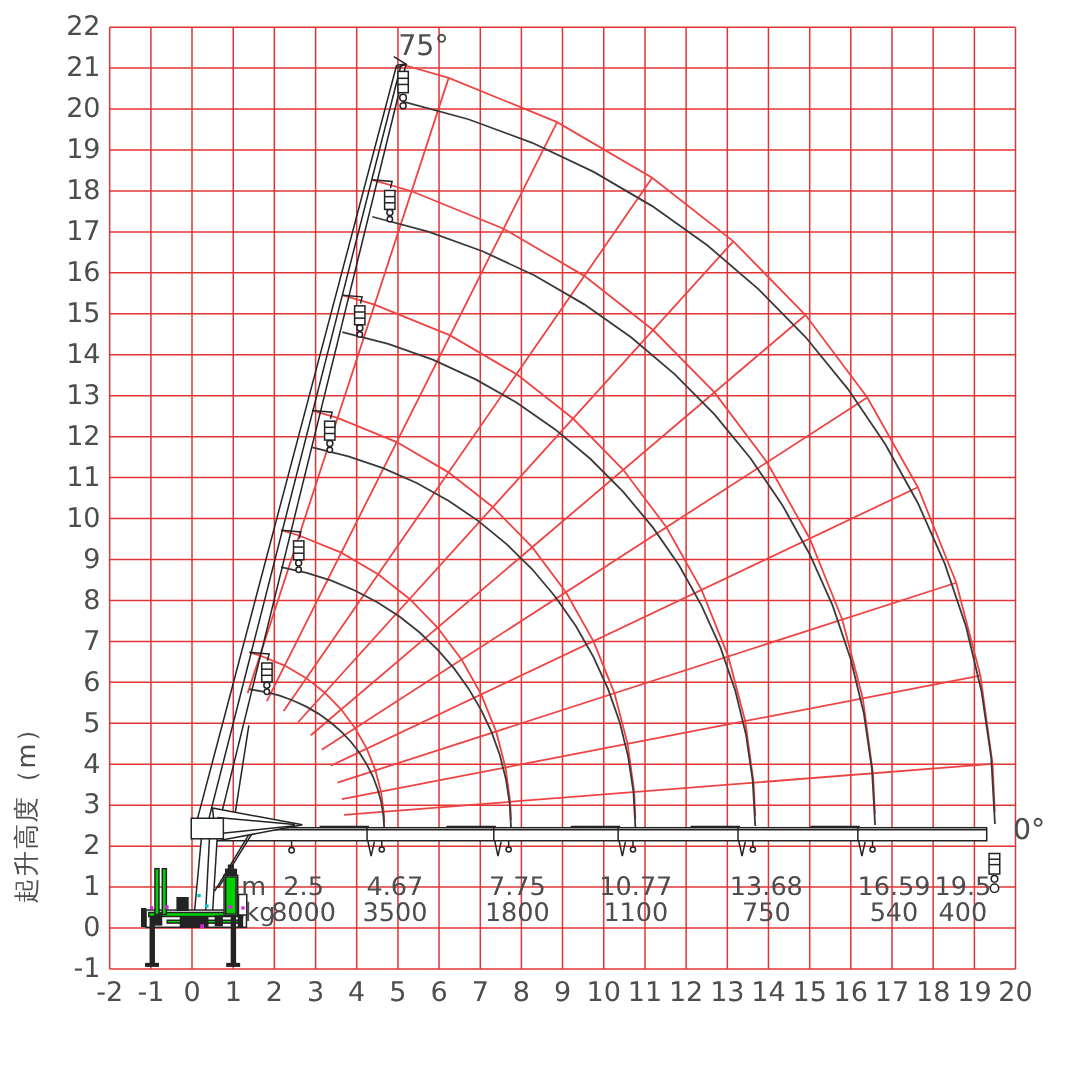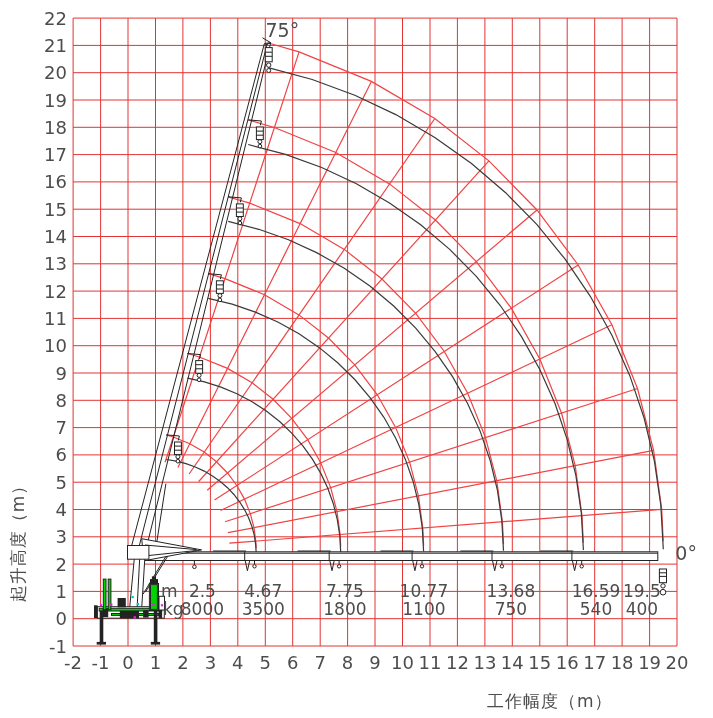--- a/index.html
+++ b/index.html
@@ -288,14 +288,13 @@
         <text x="510.9" y="608.9" font-size="17" fill="#4d4d4d" text-anchor="middle" dominant-baseline="central" font-family="&quot;DejaVu Sans&quot;,&quot;Liberation Sans&quot;,sans-serif">750</text>
         <text x="596" y="608.9" font-size="17" fill="#4d4d4d" text-anchor="middle" dominant-baseline="central" font-family="&quot;DejaVu Sans&quot;,&quot;Liberation Sans&quot;,sans-serif">540</text>
         <text x="641.9" y="608.9" font-size="17" fill="#4d4d4d" text-anchor="middle" dominant-baseline="central" font-family="&quot;DejaVu Sans&quot;,&quot;Liberation Sans&quot;,sans-serif">400</text>
       </g>
       <g>
         <text x="282.3" y="30.4" font-size="19" fill="#4d4d4d" text-anchor="middle" dominant-baseline="central" font-family="&quot;DejaVu Sans&quot;,&quot;Liberation Sans&quot;,sans-serif">75°</text>
         <text x="686.1" y="553.2" font-size="19" fill="#4d4d4d" text-anchor="middle" dominant-baseline="central" font-family="&quot;DejaVu Sans&quot;,&quot;Liberation Sans&quot;,sans-serif">0°</text>
       </g>
     </svg>
   <div class="axis-title y-title">起升高度（m）</div>
-  <div class="axis-title x-title">工作幅度（m）</div>
 </div>
 
 </body></html>

